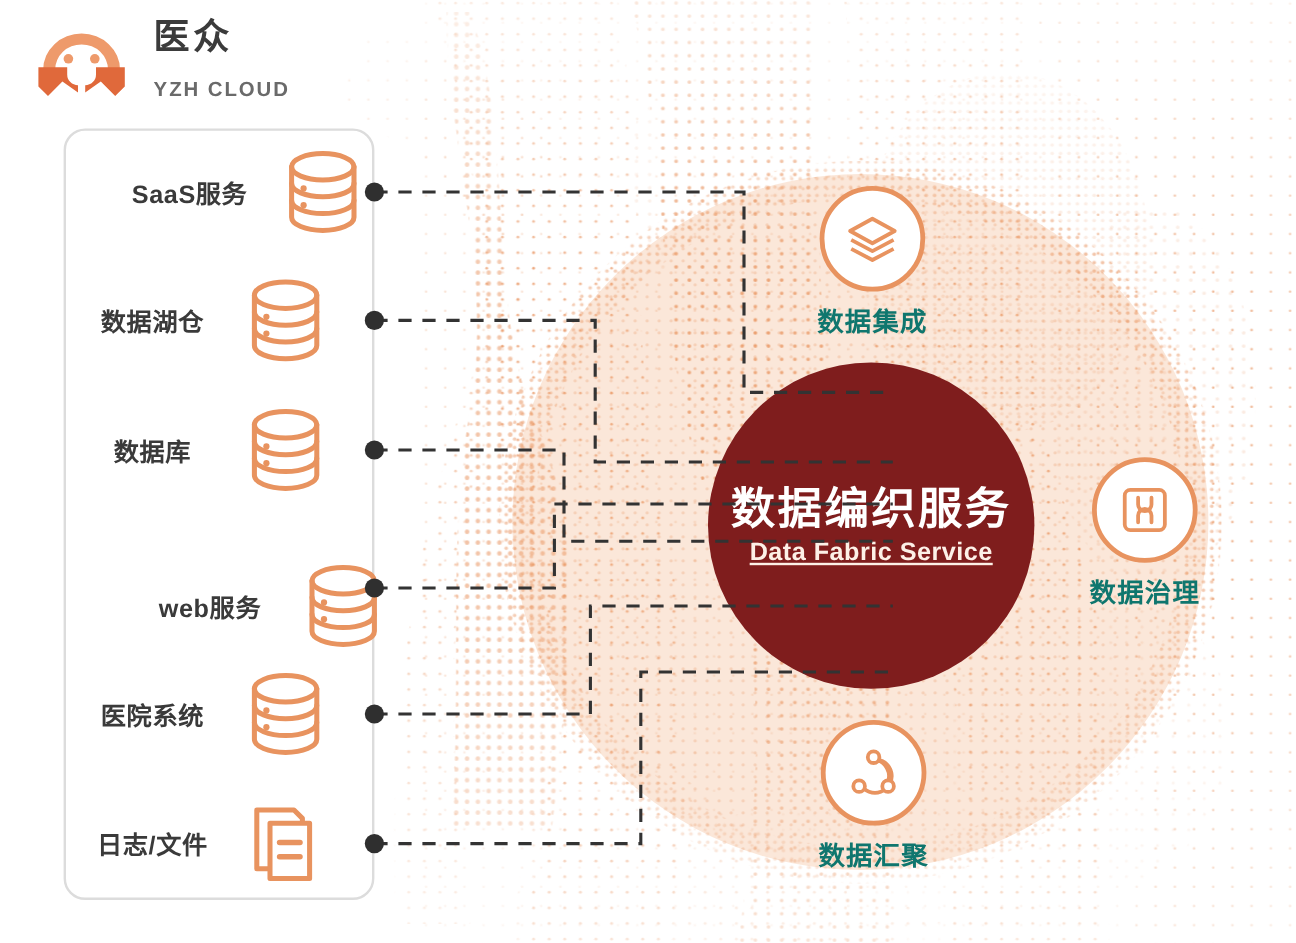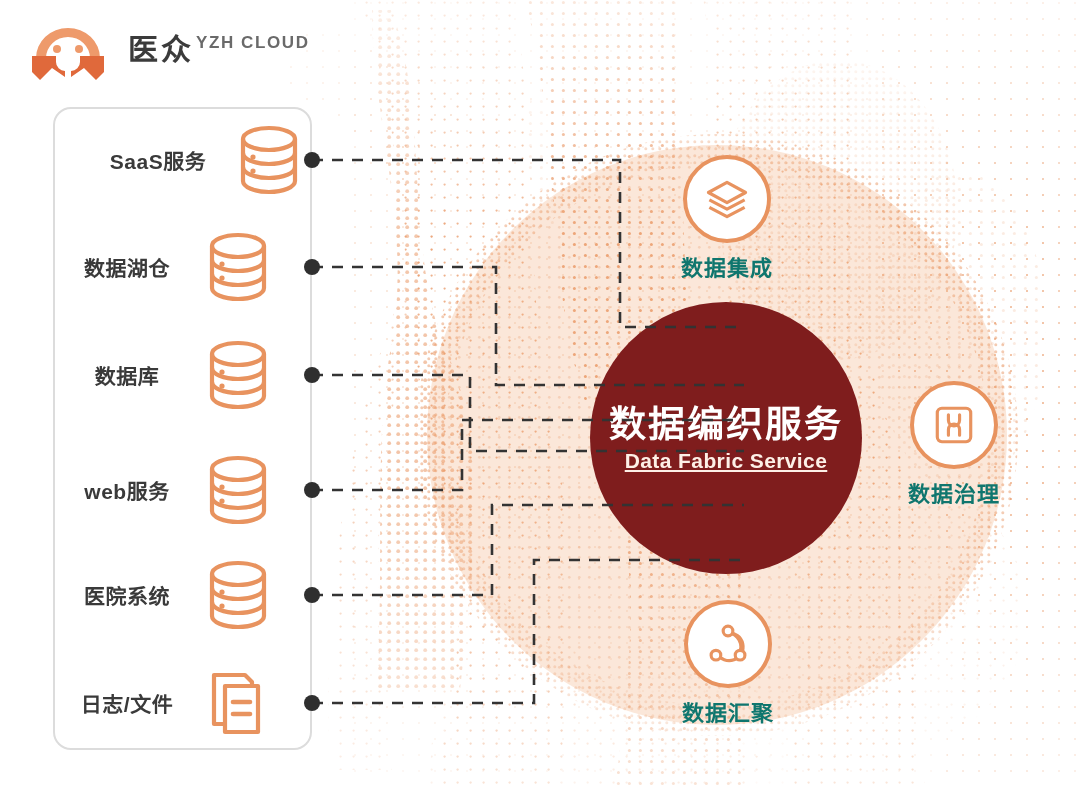--- a/index.html
+++ b/index.html
@@ -29,21 +29,21 @@
   
   #brand {
     position: absolute;
     left: 22px;
     top: 16px;
     display: flex;
     align-items: center;
     gap: 14px;
   }
   #brand-mark { width: 92px; height: 68px; display: block; }
-  .brand-text { display: flex; gap: 2px; }
+  .brand-text { display: flex; flex-direction: column; gap: 18px; }
   .brand-cn {
     font-size: 30px;
     font-weight: 700;
     color: #3b3b3b;
     letter-spacing: 3px;
     line-height: 1.05;
   }
   .brand-en {
     font-size: 17px;
     font-weight: 700;
@@ -389,21 +389,21 @@
           <path d="M11,16 V58 A26,11 0 0 0 63,58 V16"></path>
           <path d="M11,30 A26,11 0 0 0 63,30"></path>
           <path d="M11,44 A26,11 0 0 0 63,44"></path>
         </g>
         <circle cx="21" cy="34" r="2.6" fill="#E8935F"></circle>
         <circle cx="21" cy="48" r="2.6" fill="#E8935F"></circle>
       </svg>
     </div>
   </div>
 
-  <div class="source-row" style="left:53px; top:450px;">
+  <div class="source-row" style="left:53px; top:465px;padding-left:48px;">
     <div class="source-label">web服务</div>
     <div class="source-icon">
       <svg viewBox="0 0 74 74" width="74" height="74" aria-hidden="true">
         <g fill="none" stroke="#E8935F" stroke-width="4.2" stroke-linecap="round">
           <ellipse cx="37" cy="16" rx="26" ry="11"></ellipse>
           <path d="M11,16 V58 A26,11 0 0 0 63,58 V16"></path>
           <path d="M11,30 A26,11 0 0 0 63,30"></path>
           <path d="M11,44 A26,11 0 0 0 63,44"></path>
         </g>
         <circle cx="21" cy="34" r="2.6" fill="#E8935F"></circle>

